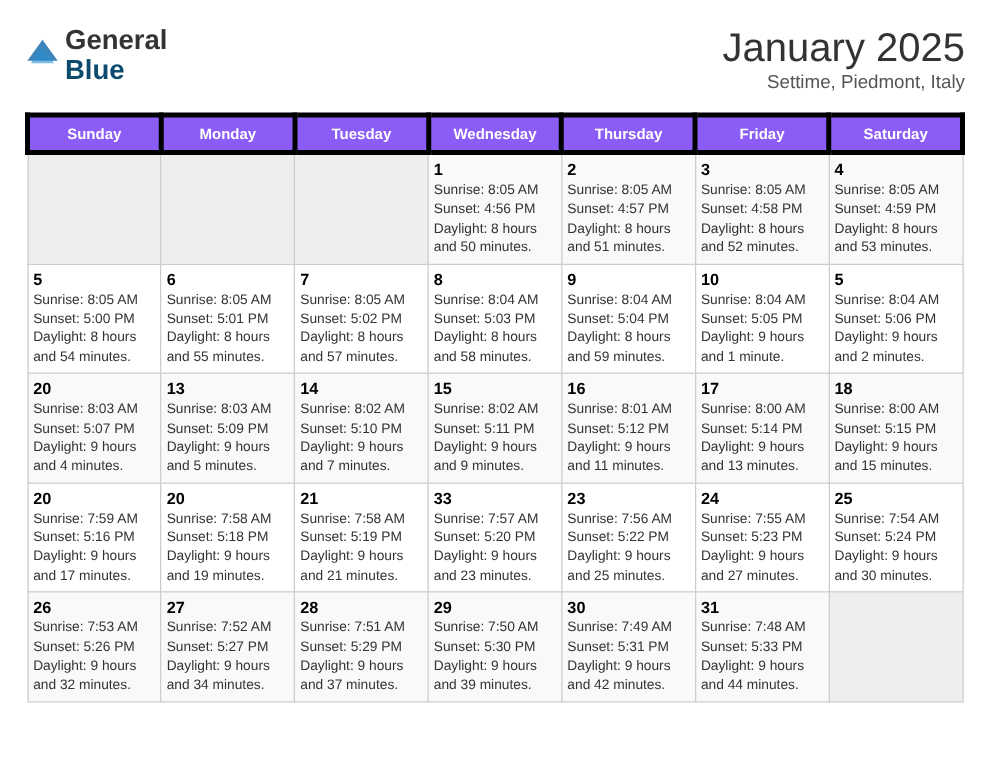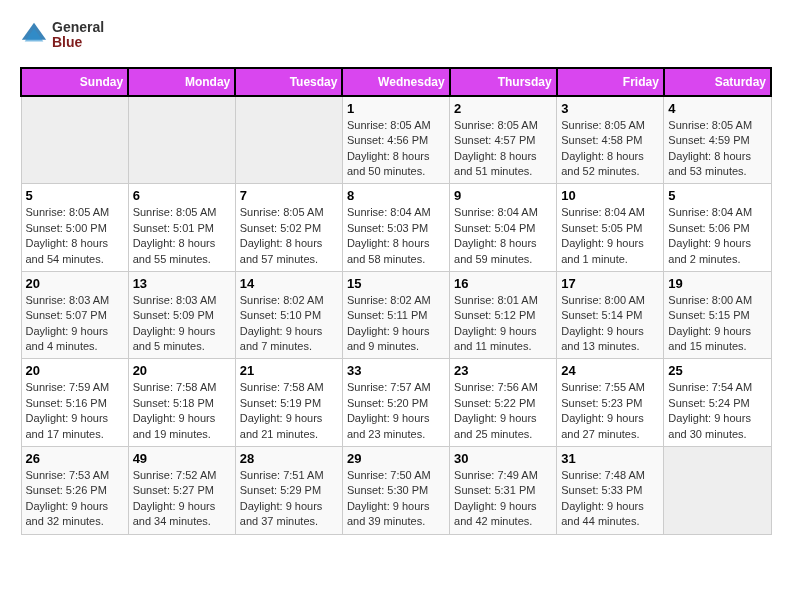--- a/index.html
+++ b/index.html
@@ -15,53 +15,53 @@
       justify-content: space-between;
       align-items: flex-start;
       margin-bottom: 16px;
     }
     .logo {
       display: flex;
       align-items: center;
       gap: 4px;
     }
     .logo-text {
-      font-size: 14px;
+      font-size: 22px;
       font-weight: bold;
       line-height: 1.1;
     }
     .logo-general { color: #333; }
-    .logo-blue { color: #7f1d1d; }
+    .logo-blue { color: #0c4a6e; }
     .logo-icon {
       width: 28px;
       height: 28px;
     }
     .title-block { text-align: right; }
     .calendar-title {
       font-size: 32px;
       color: #333;
       font-weight: normal;
     }
     .calendar-subtitle {
       font-size: 15px;
       color: #555;
     }
     table {
       width: 100%;
       border-collapse: collapse;
       font-size: 11px;
     }
     thead tr th {
-      background-color: #d946ef;
+      background-color: #8b5cf6;
       color: #fff;
       padding: 6px 4px;
-      text-align: right;
+      text-align: center;
       font-size: 12px;
       font-weight: bold;
-      border: 2px solid #000000;
+      border: 4px solid #000000;
     }
     tbody tr td {
       vertical-align: top;
       border: 1px solid #ccc;
       padding: 4px;
       width: 106px;
       min-height: 80px;
       background: #fff;
     }
     tbody tr:nth-child(odd) td {
@@ -89,20 +89,24 @@
   <div class="logo">
     <svg class="logo-icon" viewBox="0 0 30 30" xmlns="http://www.w3.org/2000/svg">
       <polygon points="15,2 28,20 2,20" fill="#1a6fad" opacity="0.85"></polygon>
       <polygon points="15,8 25,22 5,22" fill="#2a8fd1" opacity="0.6"></polygon>
     </svg>
     <div class="logo-text">
       <div class="logo-general">General</div>
       <div class="logo-blue">Blue</div>
     </div>
   </div>
+  <div class="title-block">
+    <div class="calendar-title">January 2025</div>
+    <div class="calendar-subtitle">Settime, Piedmont, Italy</div>
+  </div>
 </div>
 
 <table>
   <thead>
     <tr>
     <th>Sunday</th>
         <th>Monday</th>
         <th>Tuesday</th>
         <th>Wednesday</th>
         <th>Thursday</th>
@@ -181,21 +185,21 @@
         </td>
         <td>
           <span class="day-num">16</span>
           <div class="day-info">Sunrise: 8:01 AM<br>Sunset: 5:12 PM<br>Daylight: 9 hours and 11 minutes.</div>
         </td>
         <td>
           <span class="day-num">17</span>
           <div class="day-info">Sunrise: 8:00 AM<br>Sunset: 5:14 PM<br>Daylight: 9 hours and 13 minutes.</div>
         </td>
         <td>
-          <span class="day-num">19</span>
+          <span class="day-num">18</span>
           <div class="day-info">Sunrise: 8:00 AM<br>Sunset: 5:15 PM<br>Daylight: 9 hours and 15 minutes.</div>
         </td>
       </tr>
       <tr>
         <td>
           <span class="day-num">20</span>
           <div class="day-info">Sunrise: 7:59 AM<br>Sunset: 5:16 PM<br>Daylight: 9 hours and 17 minutes.</div>
         </td>
         <td>
           <span class="day-num">20</span>
@@ -221,21 +225,21 @@
           <span class="day-num">25</span>
           <div class="day-info">Sunrise: 7:54 AM<br>Sunset: 5:24 PM<br>Daylight: 9 hours and 30 minutes.</div>
         </td>
       </tr>
       <tr>
         <td>
           <span class="day-num">26</span>
           <div class="day-info">Sunrise: 7:53 AM<br>Sunset: 5:26 PM<br>Daylight: 9 hours and 32 minutes.</div>
         </td>
         <td>
-          <span class="day-num">49</span>
+          <span class="day-num">27</span>
           <div class="day-info">Sunrise: 7:52 AM<br>Sunset: 5:27 PM<br>Daylight: 9 hours and 34 minutes.</div>
         </td>
         <td>
           <span class="day-num">28</span>
           <div class="day-info">Sunrise: 7:51 AM<br>Sunset: 5:29 PM<br>Daylight: 9 hours and 37 minutes.</div>
         </td>
         <td>
           <span class="day-num">29</span>
           <div class="day-info">Sunrise: 7:50 AM<br>Sunset: 5:30 PM<br>Daylight: 9 hours and 39 minutes.</div>
         </td>

